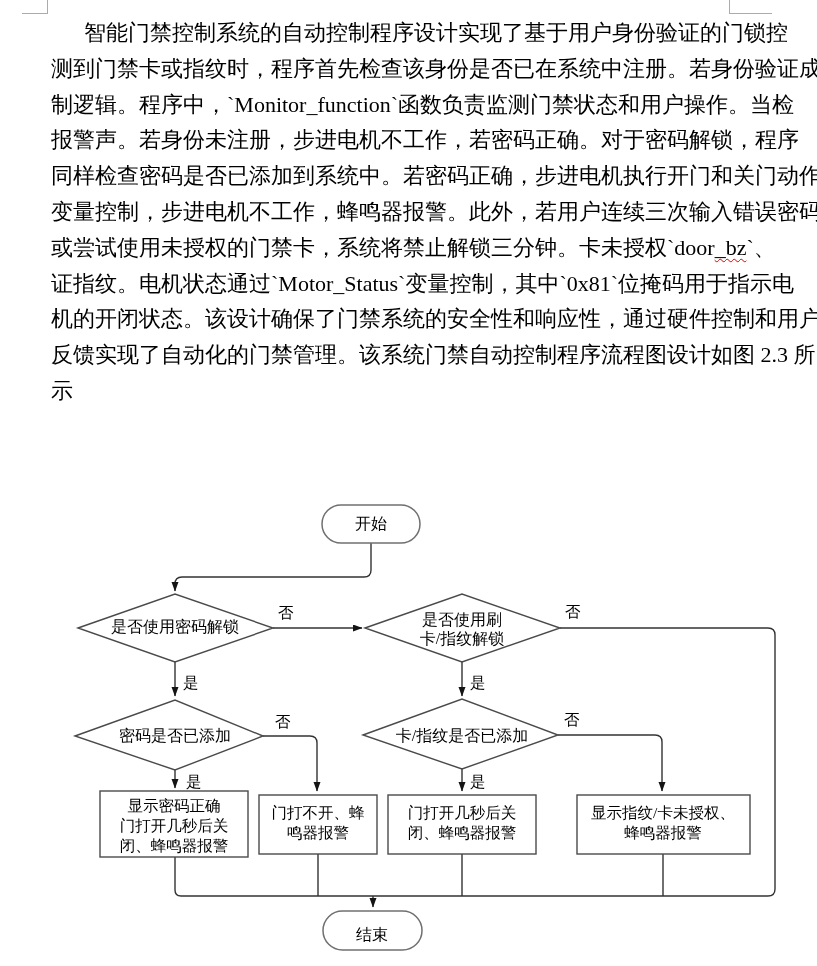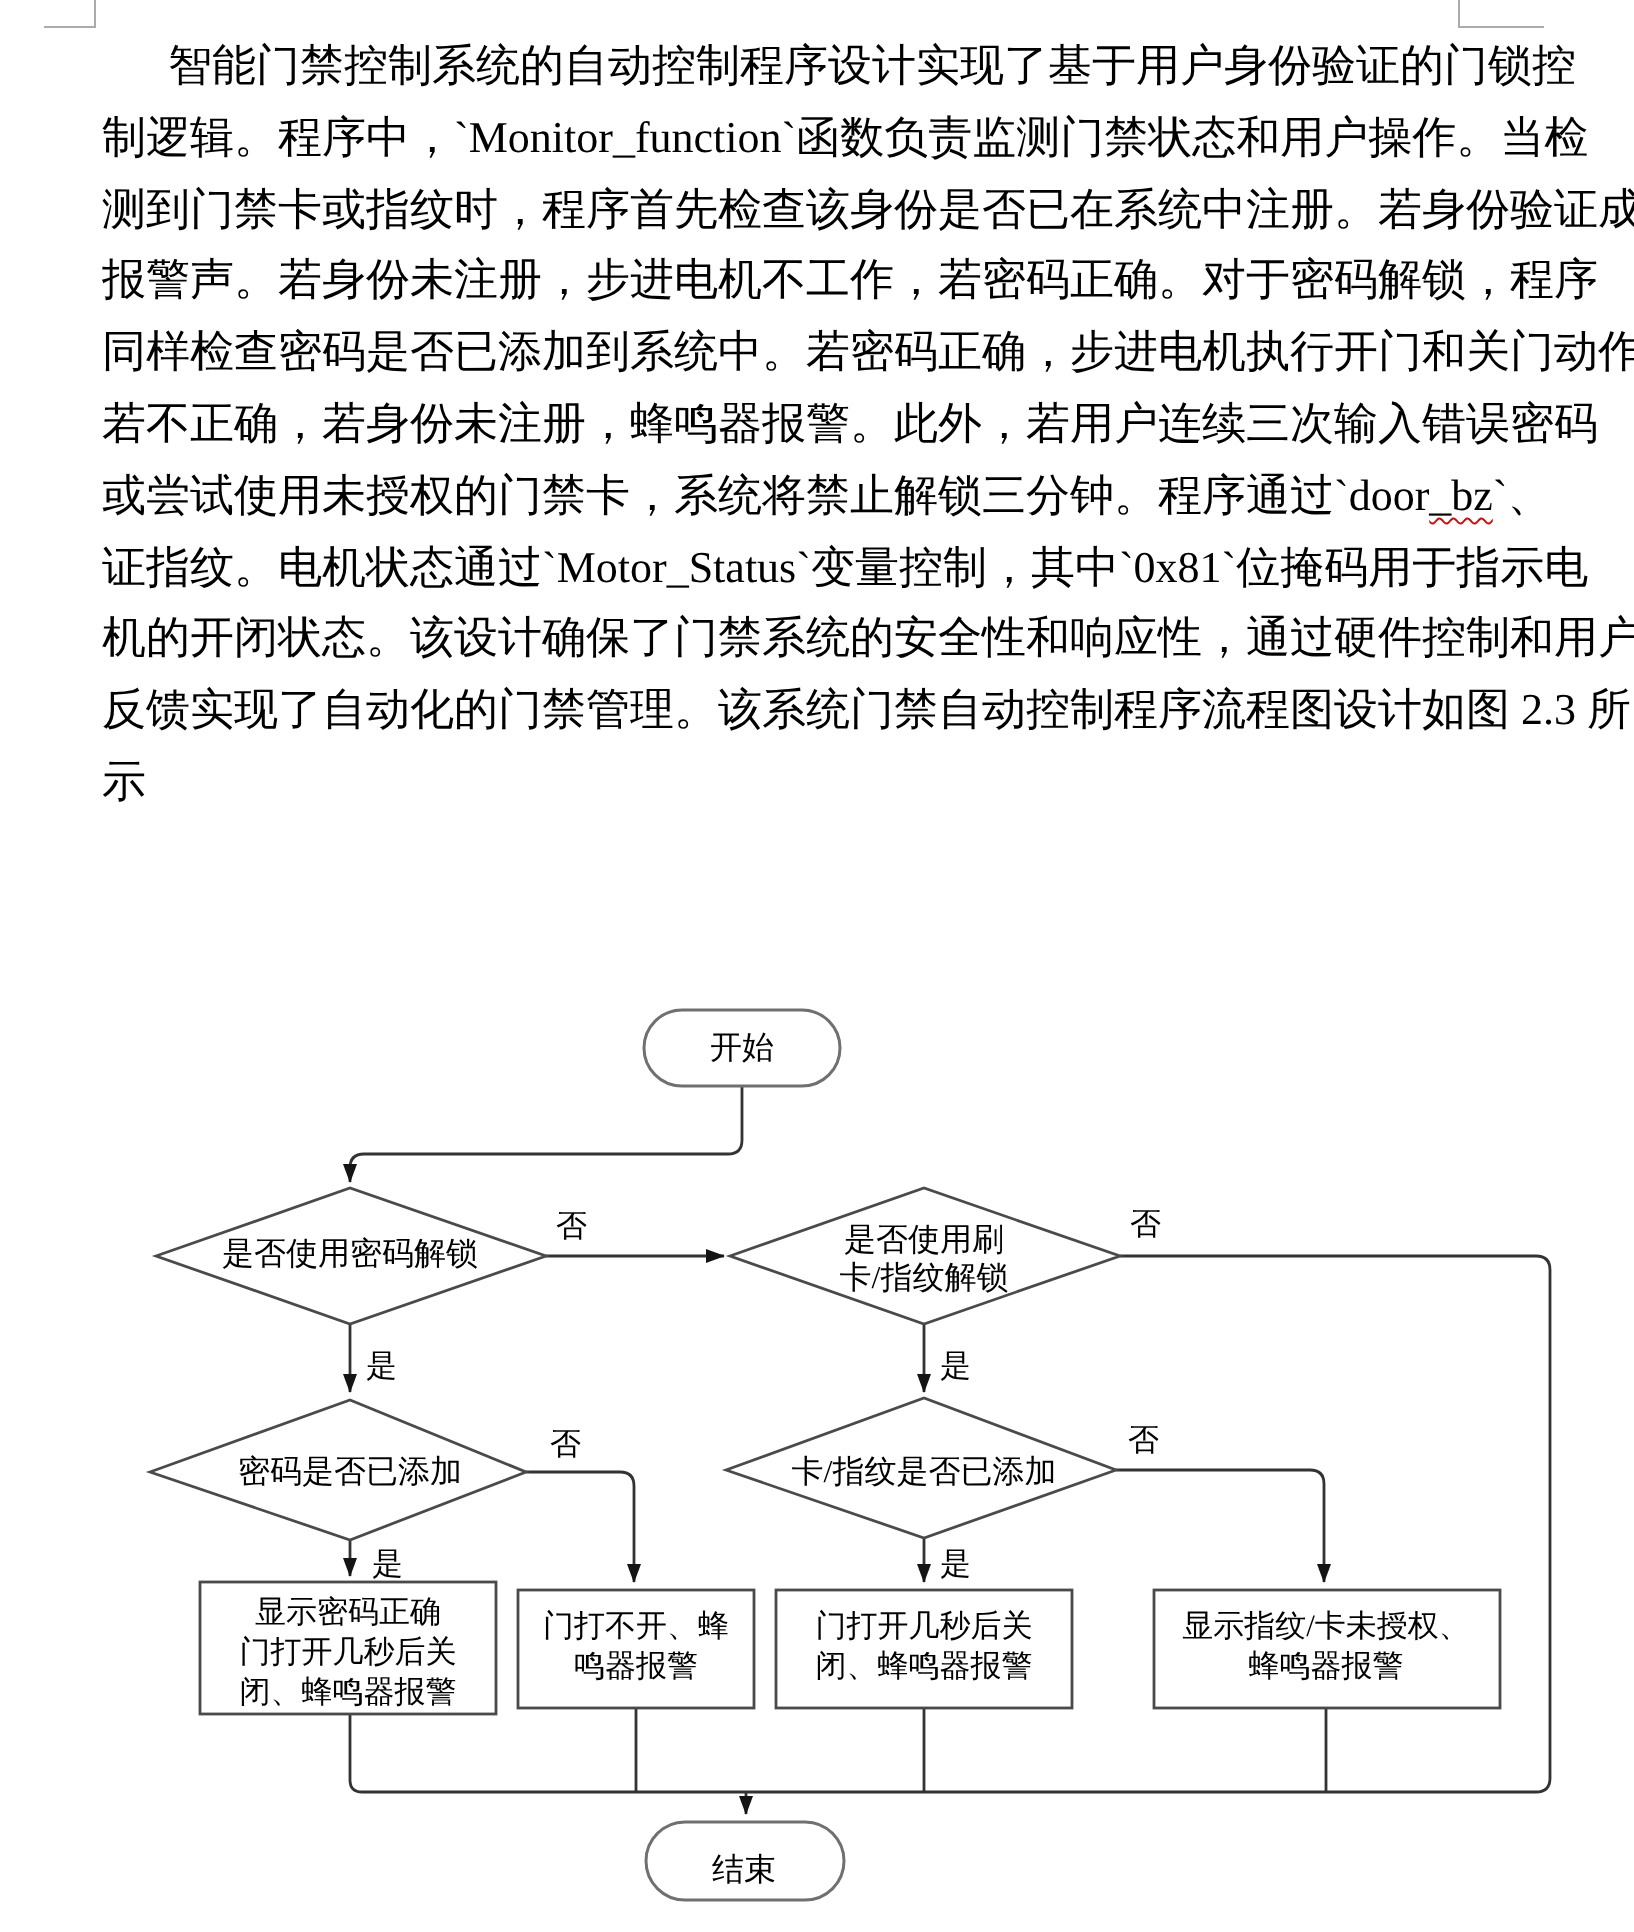--- a/index.html
+++ b/index.html
@@ -46,26 +46,26 @@
 </head>
 <body>
 
 <div class="page">
 
   <div class="crop crop-tl"></div>
   <div class="crop crop-tr"></div>
 
   <div class="para">
     <div class="pline indent">智能门禁控制系统的自动控制程序设计实现了基于用户身份验证的门锁控</div>
+    <div class="pline">测到门禁卡或指纹时，程序首先检查该身份是否已在系统中注册。若身份验证成</div>
     <div class="pline">制逻辑。程序中，`Monitor_function`函数负责监测门禁状态和用户操作。当检</div>
-    <div class="pline">测到门禁卡或指纹时，程序首先检查该身份是否已在系统中注册。若身份验证成</div>
     <div class="pline">报警声。若身份未注册，步进电机不工作，若密码正确。对于密码解锁，程序</div>
     <div class="pline">同样检查密码是否已添加到系统中。若密码正确，步进电机执行开门和关门动作；</div>
-    <div class="pline">若不正确，若身份未注册，蜂鸣器报警。此外，若用户连续三次输入错误密码</div>
-    <div class="pline"><span>或尝试使用未授权的门禁卡，系统将禁止解锁三分钟。程序通过`door</span><span class="spell">_bz</span><span>`、</span></div>
+    <div class="pline">变量控制，步进电机不工作，蜂鸣器报警。此外，若用户连续三次输入错误密码</div>
+    <div class="pline"><span>或尝试使用未授权的门禁卡，系统将禁止解锁三分钟。卡未授权`door</span><span class="spell">_bz</span><span>`、</span></div>
     <div class="pline">证指纹。电机状态通过`Motor_Status`变量控制，其中`0x81`位掩码用于指示电</div>
     <div class="pline">机的开闭状态。该设计确保了门禁系统的安全性和响应性，通过硬件控制和用户</div>
     <div class="pline">反馈实现了自动化的门禁管理。该系统门禁自动控制程序流程图设计如图 2.3 所</div>
     <div class="pline">示</div>
   </div>
 
   <svg class="flow" viewBox="0 480 817 486">
     <defs>
       <marker id="arr" markerUnits="userSpaceOnUse" markerWidth="10" markerHeight="8" refX="9" refY="3.5" orient="auto">
         <path d="M0,0 L9.5,3.5 L0,7 Z" fill="#141414"></path>

